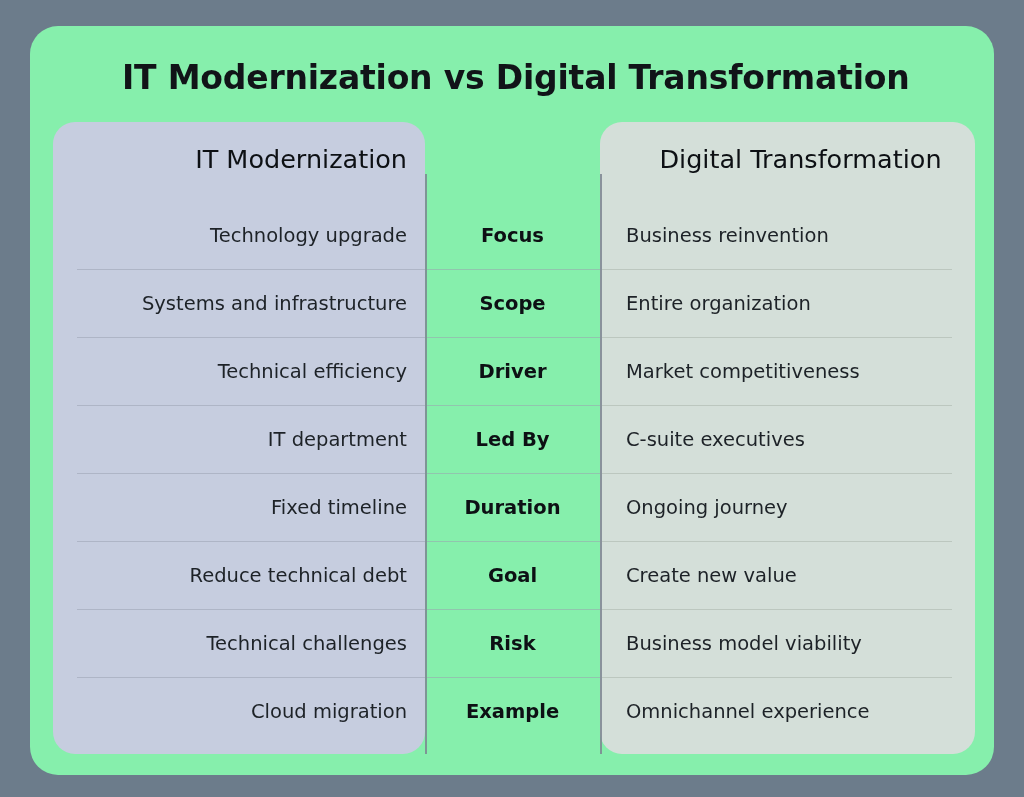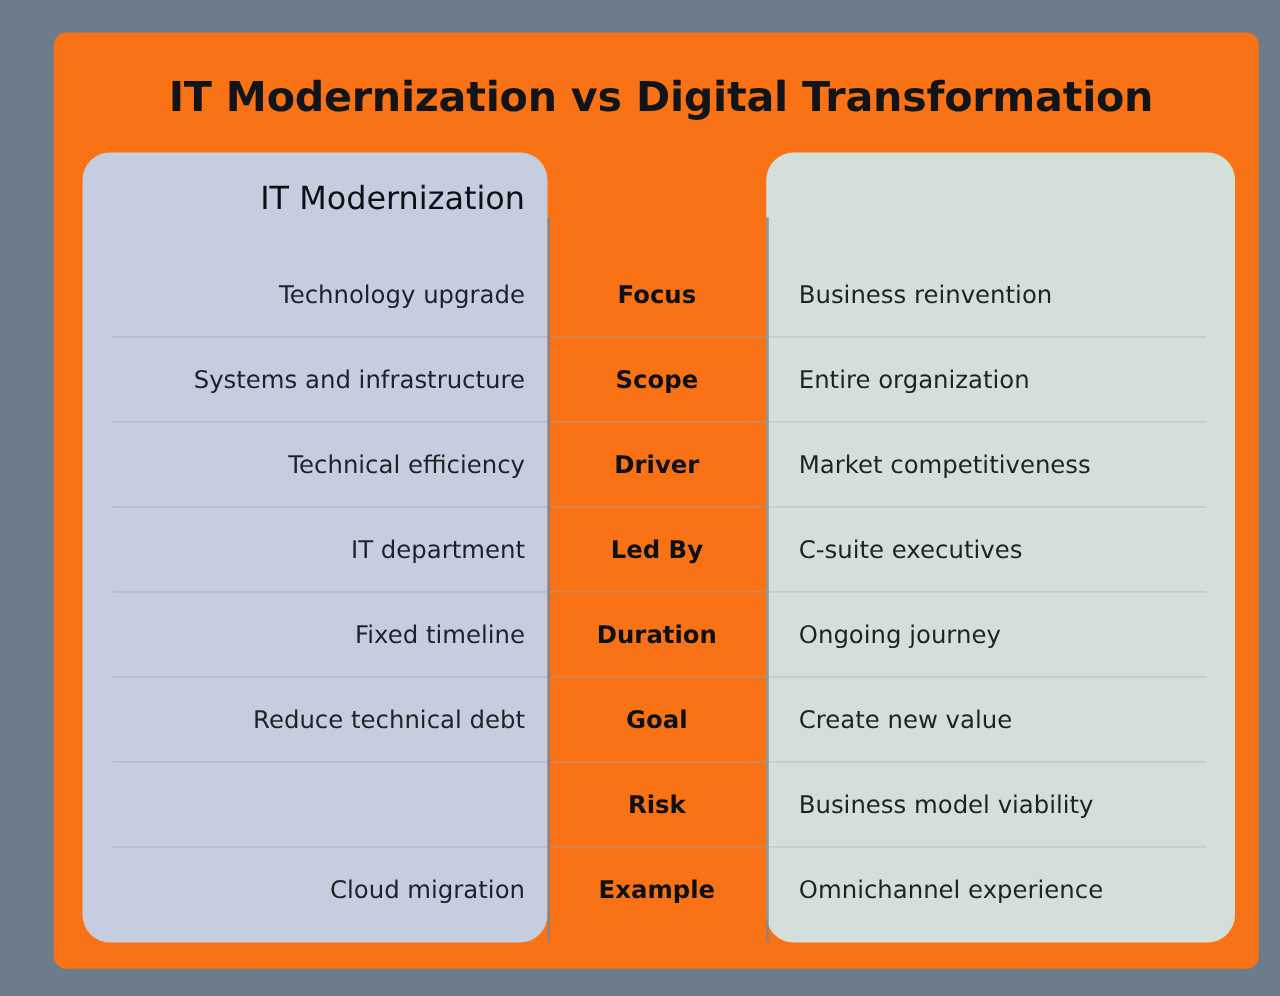--- a/index.html
+++ b/index.html
@@ -16,24 +16,23 @@
     -webkit-font-smoothing:antialiased;
   }
 
   
   #card {
     position:absolute;
     left:30px;
     top:26px;
     width:964px;
     height:749px;
-    background:#f97316;
-    border-radius:10px;
+    background:#86efac;
+    border-radius:28px;
     overflow:hidden;
-    margin-left:13px;
   }
 
   
   #title {
     position:absolute;
     left:92px;
     top:32px;
     font-size:33px;
     font-weight:bold;
     color:#111418;
@@ -145,20 +144,21 @@
   <div id="table">
 
     <div class="panel" id="panel-left"></div>
     <div class="panel" id="panel-right"></div>
 
     <div class="vrule" id="vrule-left"></div>
     <div class="vrule" id="vrule-right"></div>
 
     <div class="col-head" id="head-left">IT Modernization</div>
 
+    <div class="col-head" id="head-right">Digital Transformation</div>
 
     <div id="rows-host">
         <div class="row" style="top: 175px; padding-left: 14px;">
           <div class="cell cell-left">Technology upgrade</div>
           <div class="cell cell-mid">Focus</div>
           <div class="cell cell-right">Business reinvention</div>
         </div>
         <div class="hrule seg-l" style="top: 243px;"></div>
         <div class="hrule seg-m" style="top: 243px;"></div>
         <div class="hrule seg-r" style="top: 243px;"></div>
@@ -196,20 +196,21 @@
         <div class="hrule seg-r" style="top: 515px;"></div>
         <div class="row" style="top: 515px;">
           <div class="cell cell-mid">Goal</div>
           <div class="cell cell-left">Reduce technical debt</div>
           <div class="cell cell-right">Create new value</div>
         </div>
         <div class="hrule seg-l" style="top: 583px;"></div>
         <div class="hrule seg-m" style="top: 583px;"></div>
         <div class="hrule seg-r" style="top: 583px;"></div>
         <div class="row" style="top: 583px;">
+          <div class="cell cell-left">Technical challenges</div>
           <div class="cell cell-mid">Risk</div>
           <div class="cell cell-right">Business model viability</div>
         </div>
         <div class="hrule seg-l" style="top: 651px;"></div>
         <div class="hrule seg-m" style="top: 651px;"></div>
         <div class="hrule seg-r" style="top: 651px;"></div>
         <div class="row" style="top: 651px;">
           <div class="cell cell-left">Cloud migration</div>
           <div class="cell cell-mid">Example</div>
           <div class="cell cell-right">Omnichannel experience</div>

